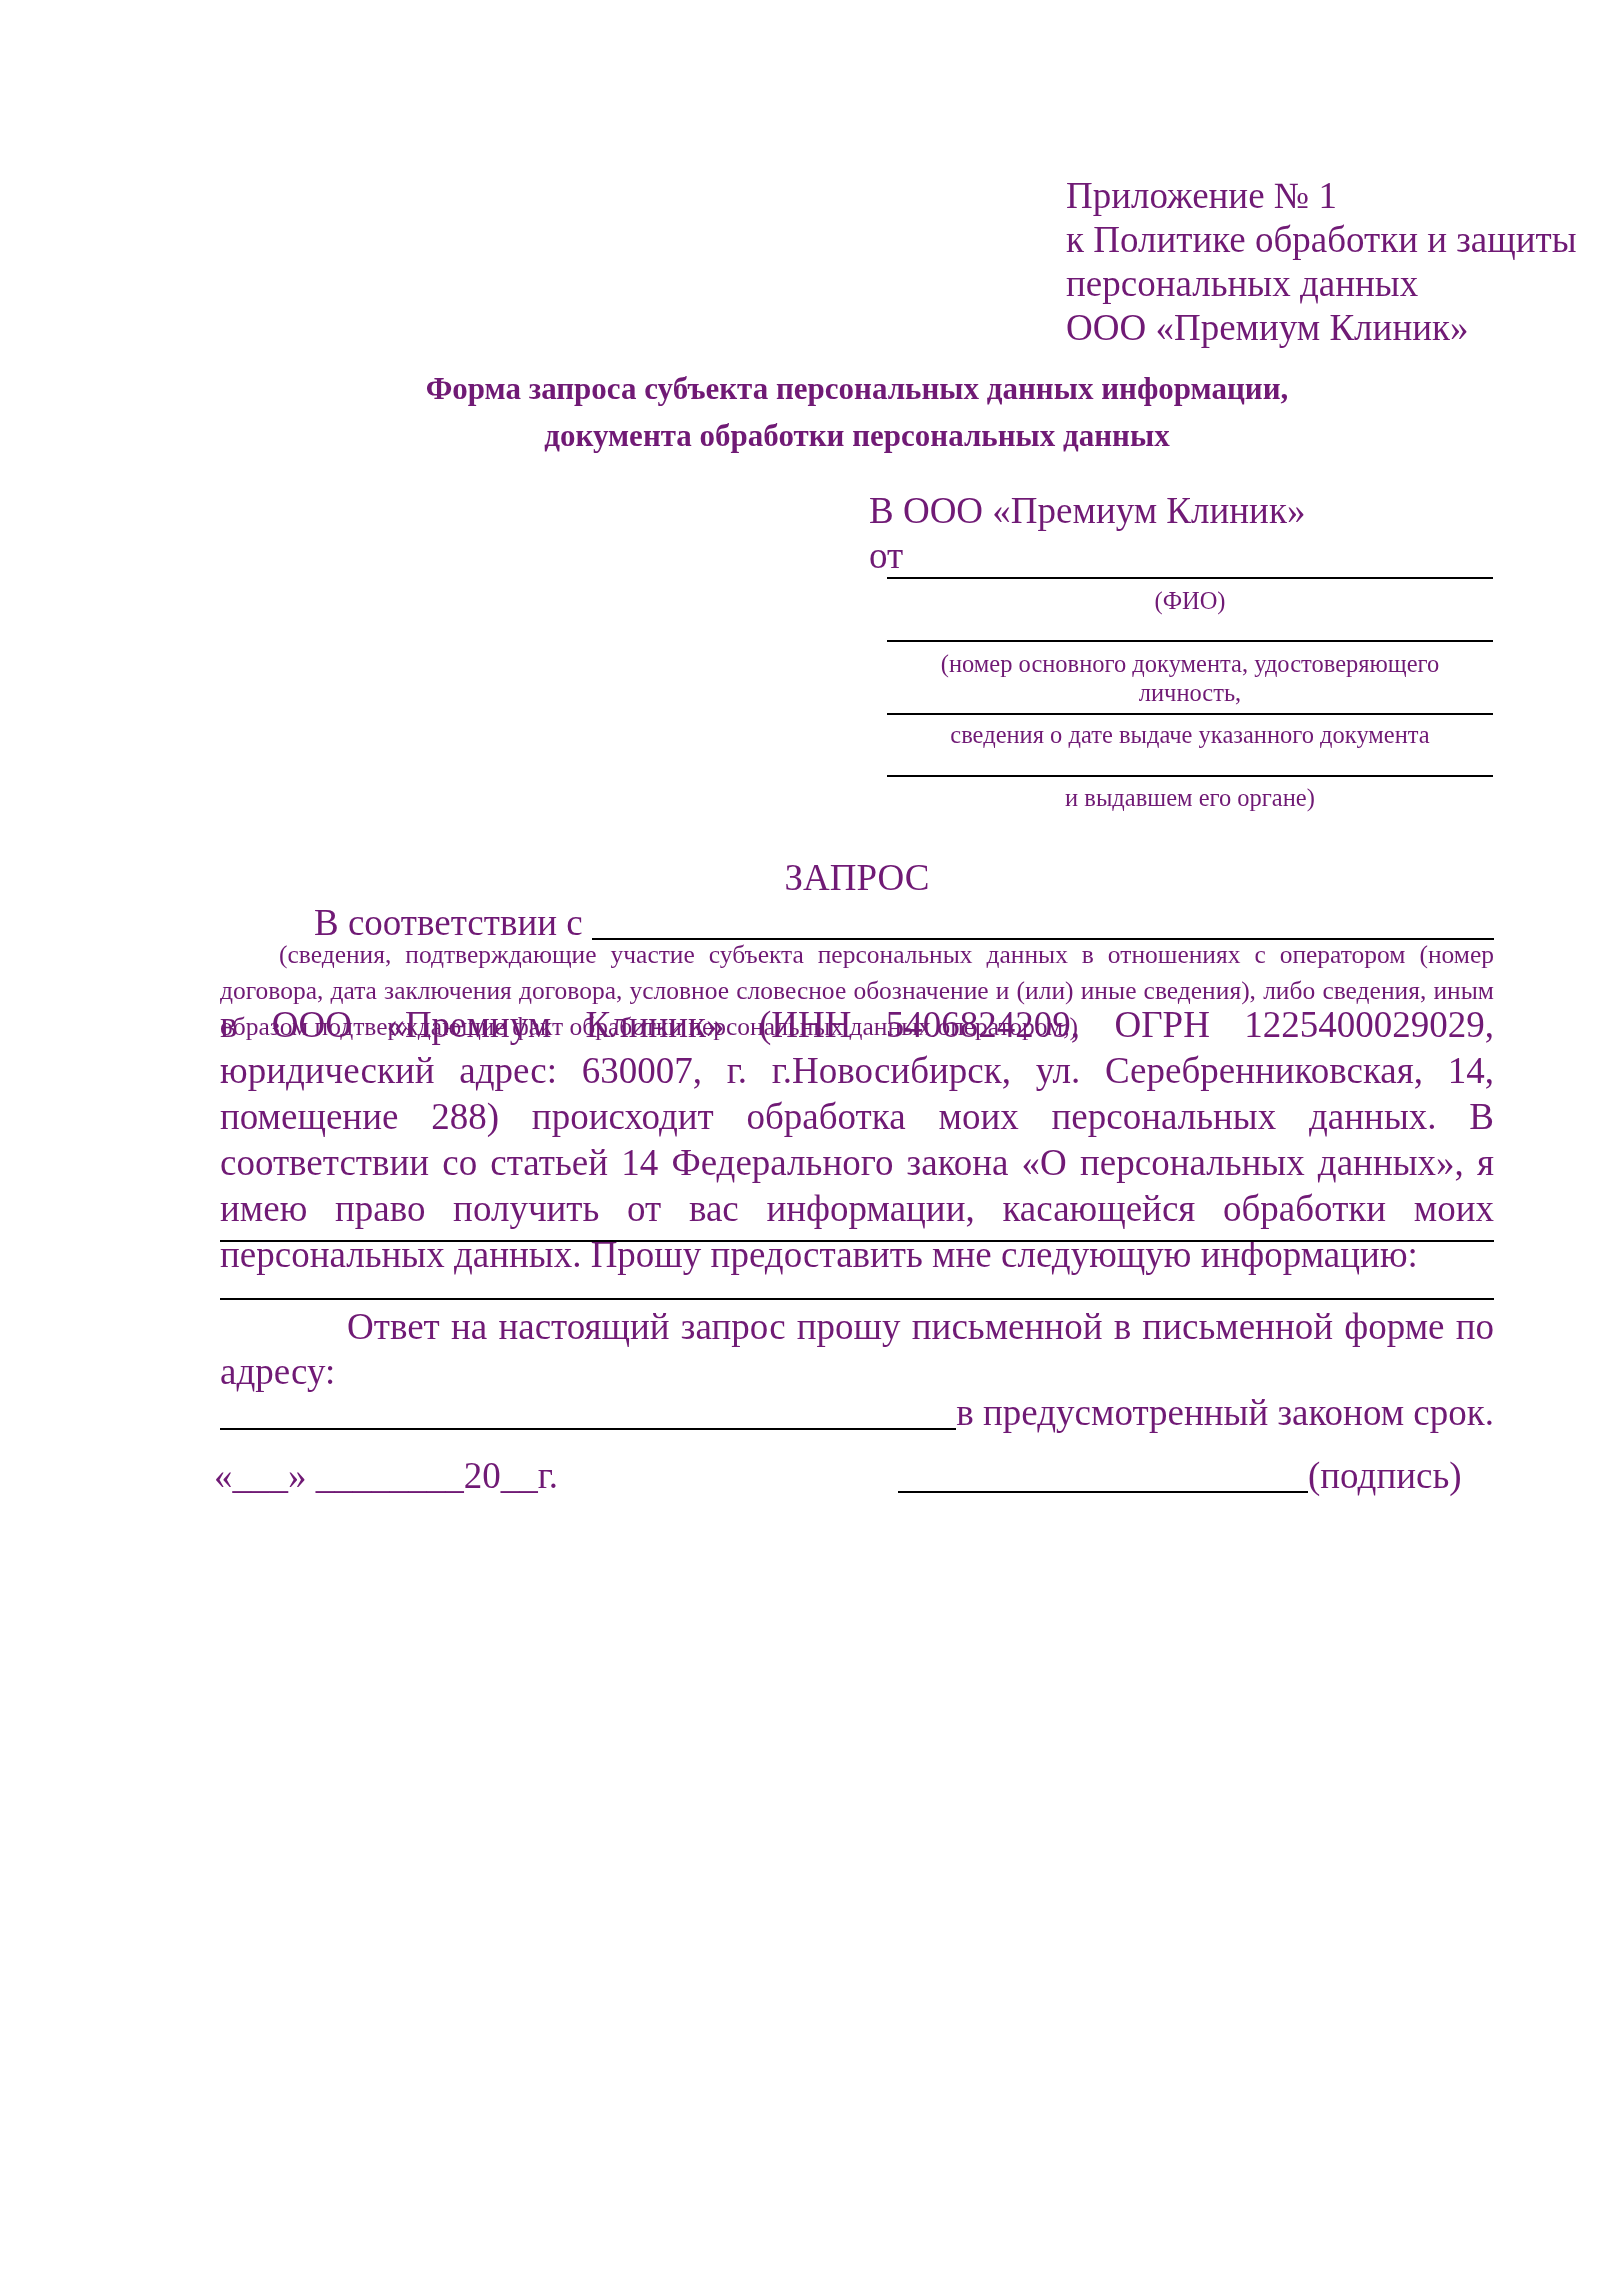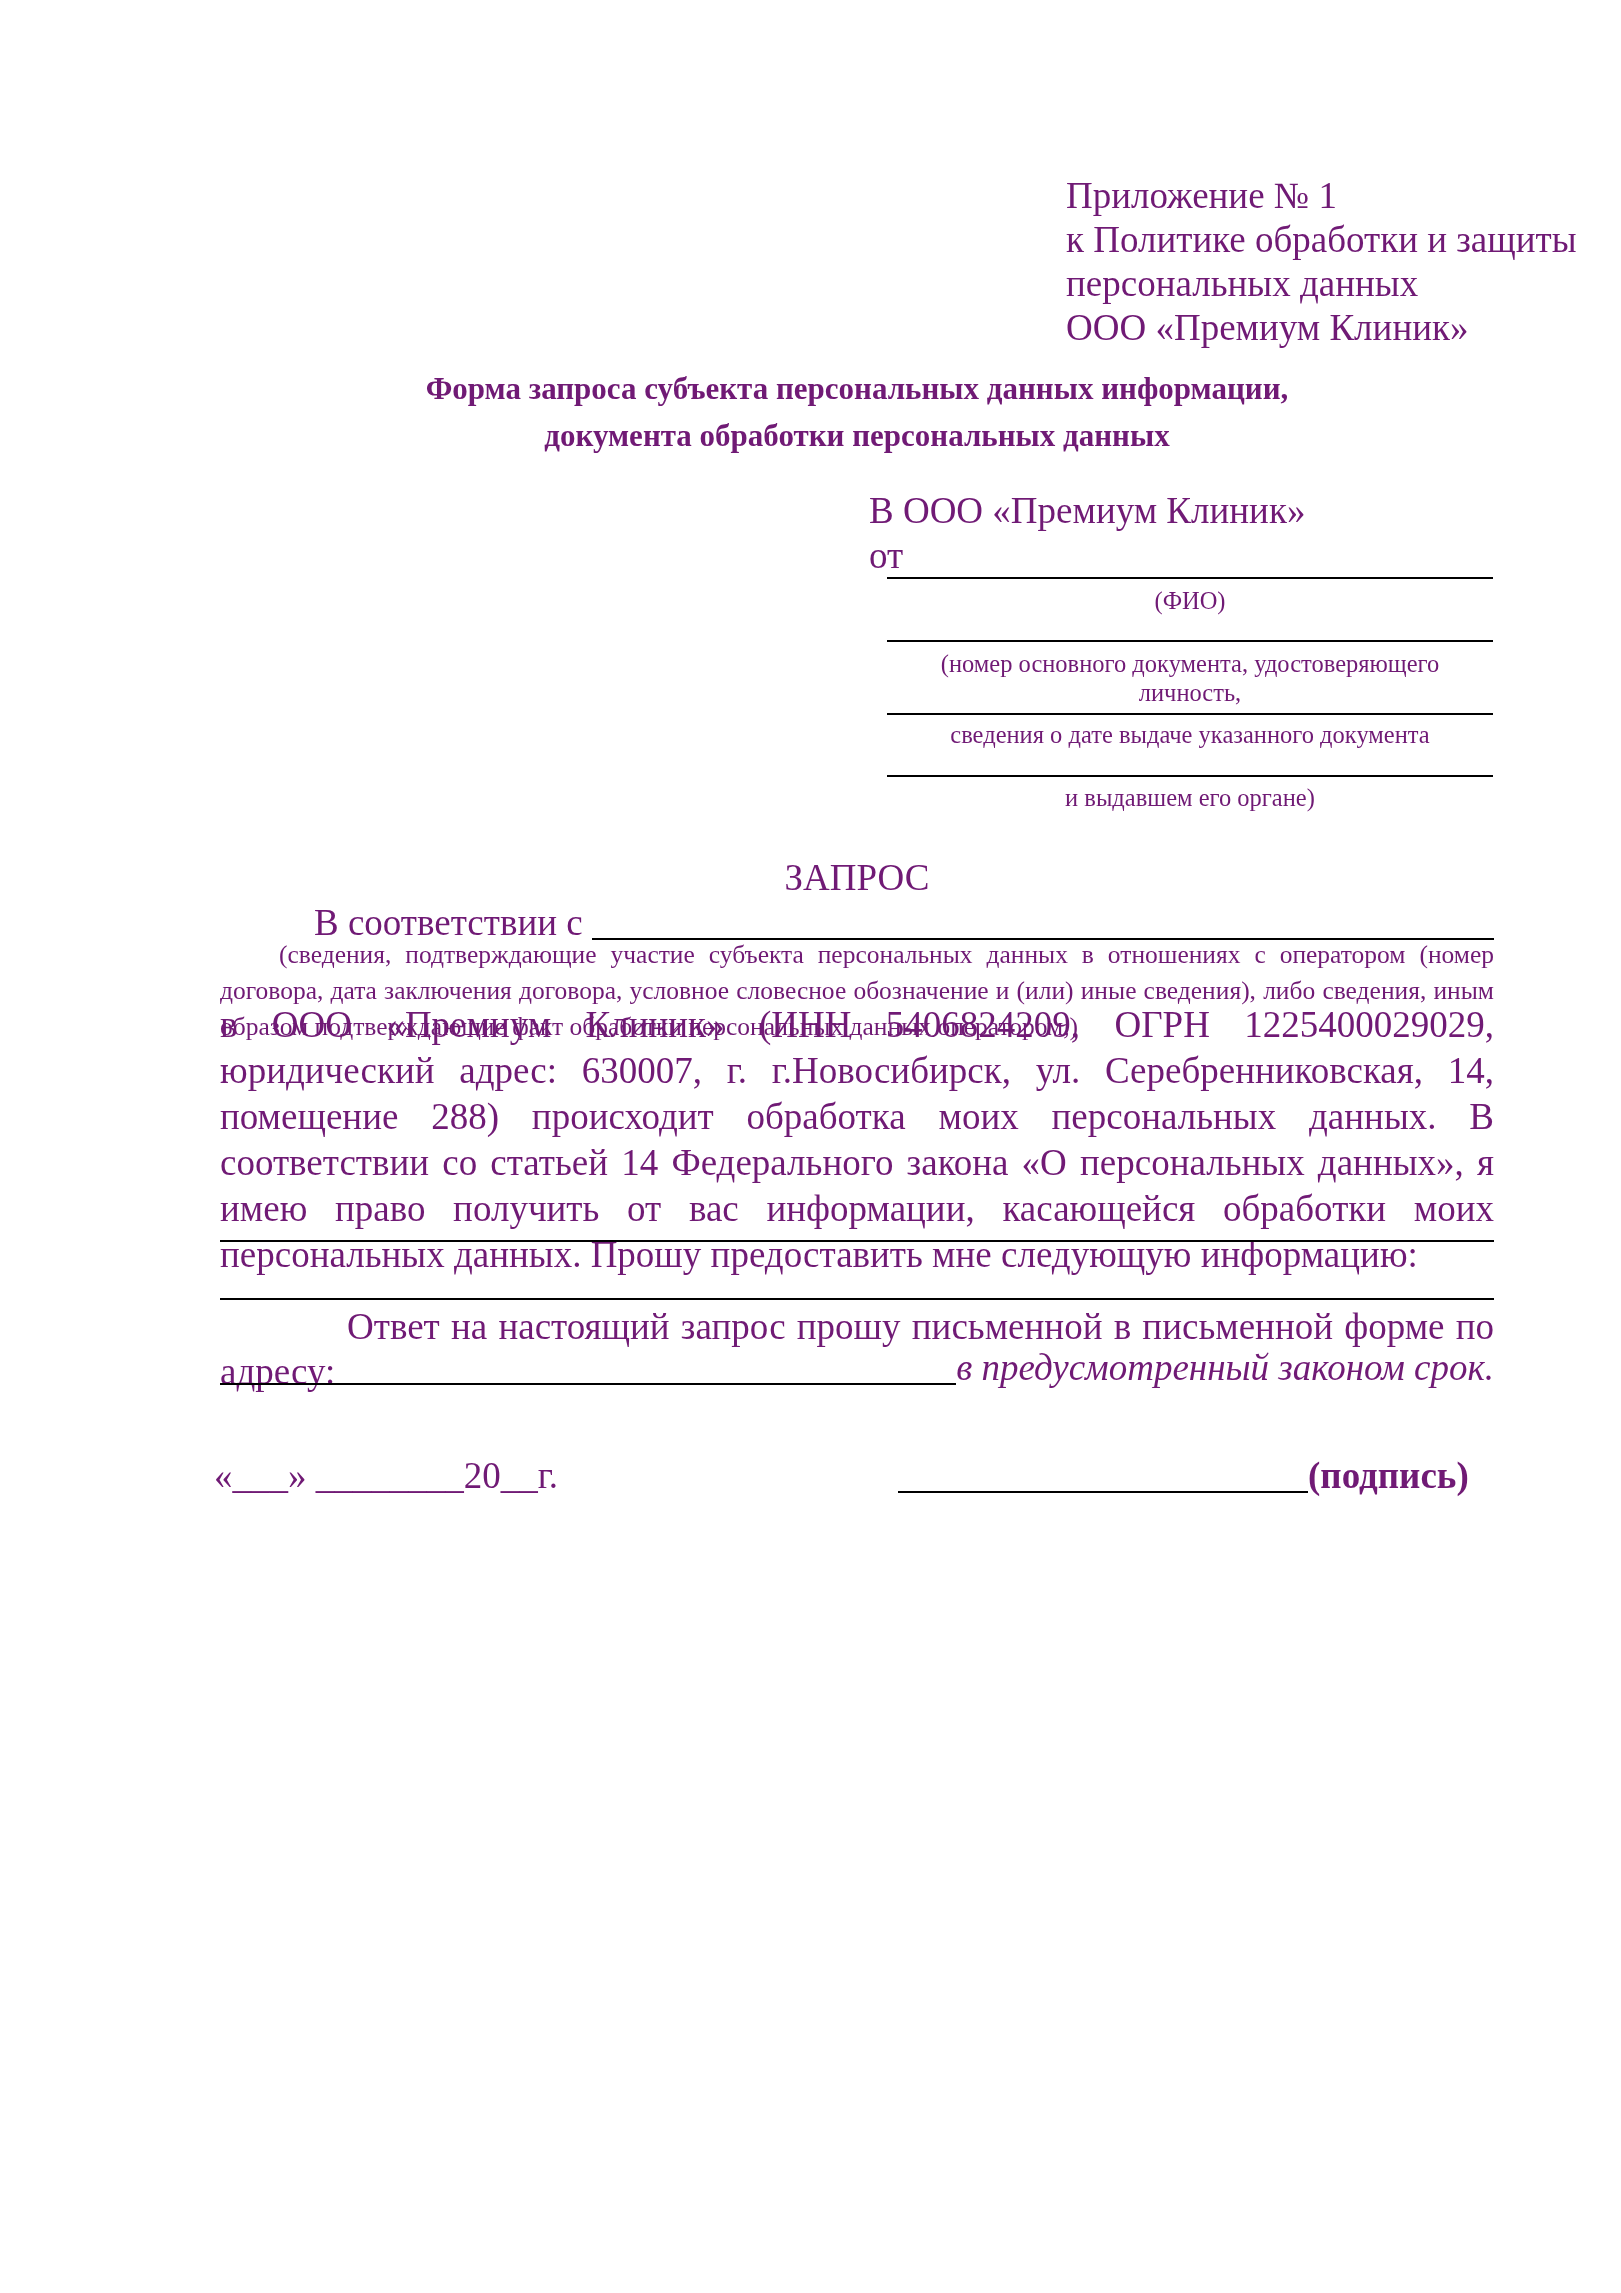--- a/index.html
+++ b/index.html
@@ -80,41 +80,41 @@
   .blank-line-2 { left: 220px; top: 1298px; width: 1274px; height: 0; border-bottom: 2.9px solid #000; }
 
   .reply-line-a {
     left: 220px; top: 1304px; width: 1274px;
     font-size: 37px; line-height: 45px;
     text-align: justify;
     text-align-last: justify;
     text-indent: 127px;
   }
   .reply-line-b {
-    left: 220px; top: 1345px; width: 1274px;
+    left: 220px; top: 1390px; width: 1274px;
     font-size: 37px; line-height: 45px;
-    display: flex; align-items: center; font-style: italic;
+    display: flex; align-items: center;
   }
   .reply-line-b .fill-short {
     flex: 1 1 auto;
     border-bottom: 2.9px solid #000;
     height: 0; align-self: flex-end;
     margin-bottom: 4.9px;
   }
   .reply-line-b .reply-suffix { white-space: nowrap; }
 
   .date-line {
     left: 214px; top: 1453px;
     font-size: 37px; line-height: 45px;
     white-space: nowrap;
   }
   .signature-group {
     left: 898px; top: 1453px;
     font-size: 37px; line-height: 45px;
-    display: flex; align-items: flex-end; font-weight: bold;
+    display: flex; align-items: flex-end;
   }
   .signature-group .sig-line {
     width: 410px; height: 0;
     border-bottom: 2.9px solid #000;
     align-self: flex-end;
     margin-bottom: 4.9px;
   }
   .signature-group .sig-caption { white-space: nowrap; }
 </style>
 </head>

